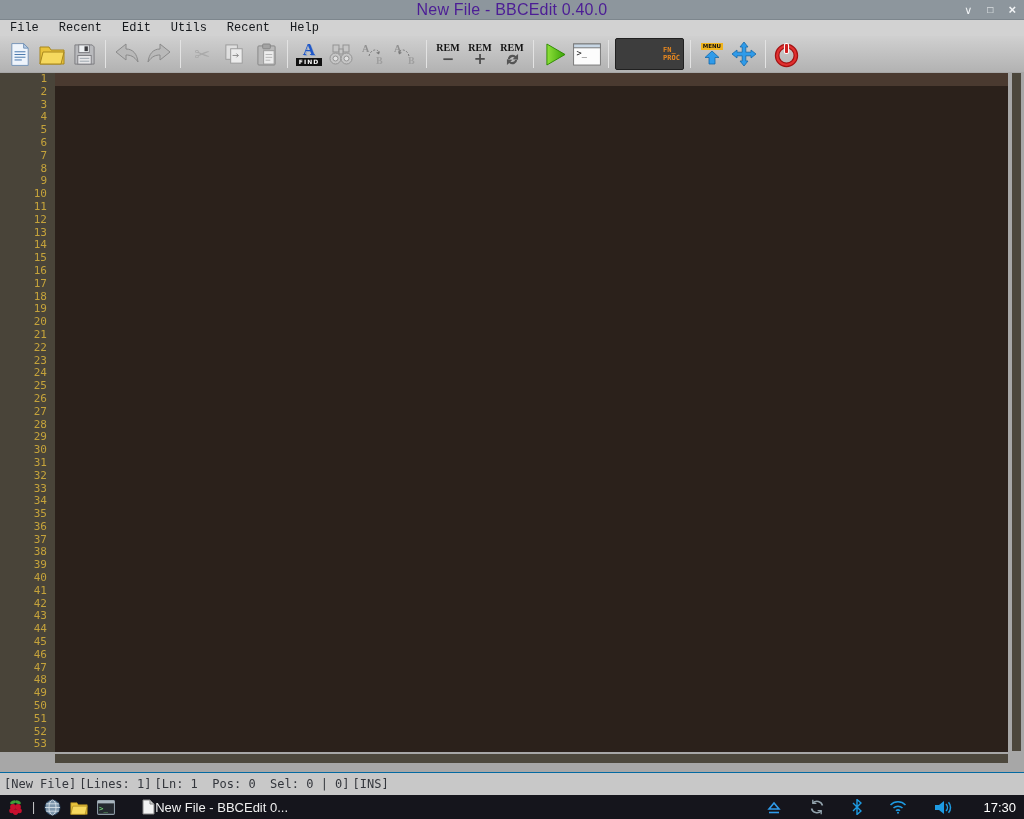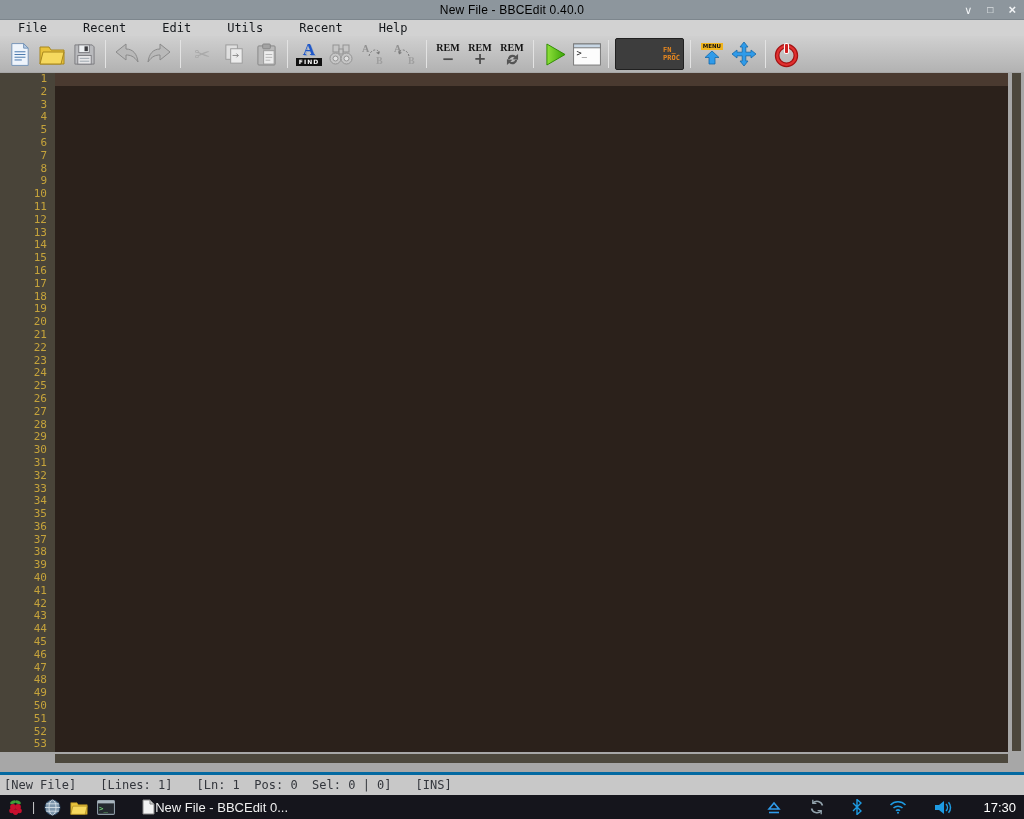--- a/index.html
+++ b/index.html
@@ -4,31 +4,31 @@
 <style>
   * { margin:0; padding:0; box-sizing:border-box; }
   html,body { width:1024px; height:819px; overflow:hidden; background:#000; }
   #app { width:1024px; height:819px; display:flex; flex-direction:column;
          font-family:"Liberation Sans", sans-serif; user-select:none; }
 
   
   .titlebar { height:20px; background:var(--titlebar); position:relative;
               display:flex; align-items:center; justify-content:center;
               border-bottom:1px solid #7d868d; }
-  .titlebar .title { color:#000000; font-size:12px; letter-spacing:.2px; }
+  .titlebar .title { color:#4c1d95; font-size:16px; letter-spacing:.2px; }
   .win-controls { position:absolute; right:8px; top:0; height:20px;
                   display:flex; align-items:center; gap:15px; }
   .win-controls span { color:#f2f4f6; font-size:11px; line-height:20px; cursor:default; }
   .win-controls .wc-max { font-size:10px; }
   .win-controls .wc-close { font-weight:bold; font-size:13px; }
 
   
   .menubar { height:16px; background:var(--menubar); display:flex; align-items:center;
              font-family:"DejaVu Sans Mono", monospace; font-size:12px; color:#15181c; }
-  .menubar .mitem { padding:0 18px; height:16px; line-height:16px; }
+  .menubar .mitem { padding:0 10px; height:16px; line-height:16px;font-family:Liberation Mono, monospace; }
 
   
   .toolbar { height:36px; background:linear-gradient(var(--toolbar-top), var(--toolbar-bottom));
              display:flex; align-items:center; padding:0 4px; }
   .tbtn { min-width:30px; height:32px; display:flex; flex-direction:column;
           align-items:center; justify-content:center; margin:0 1px; }
   .tsep { width:1px; height:28px; background:#8f8f8f; border-right:1px solid #e3e3e3;
           margin:0 5px; }
   .glyph-gray { color:#a9a9a9; font-size:19px; line-height:19px; font-family:"DejaVu Sans",sans-serif; }
   .find-a { color:#1f57c8; font-family:"Liberation Serif", serif; font-weight:bold;
@@ -56,22 +56,22 @@
   .gutter div { height:12.811px; line-height:12.811px; padding-right:8px; }
   .edit-content { position:absolute; left:55px; top:1px; width:953px; height:679px;
                   background:var(--editor-bg); }
   .current-line { height:12.811px; width:100%; background:var(--current-line); }
   .vscroll { position:absolute; left:1012px; top:1px; width:9px; height:678px;
              background:var(--scrollbar); }
   .hscroll { position:absolute; left:55px; top:682px; width:953px; height:9px;
              background:var(--scrollbar); }
 
   
-  .statusbar { height:23px; background:var(--statusbar); border-top:3px solid #0369a1;
-               display:flex; align-items:center; padding-left:4px; gap:24px;
+  .statusbar { height:23px; background:var(--statusbar); border-top:1px solid #0369a1;
+               display:flex; align-items:center; padding-left:4px; gap:3px;
                font-family:"DejaVu Sans Mono", monospace; font-size:12px; color:#33363c; }
   .statusbar span { white-space:pre; }
 
   
   .taskbar { height:24px; background:var(--taskbar); display:flex; align-items:center;
              padding:0 8px; gap:9px; color:#e8e8e8; }
   .tb-ico { display:flex; align-items:center; justify-content:center; height:24px; }
   .tb-sep { color:#cfcfcf; font-size:12px; }
   .task-btn { display:flex; align-items:center; gap:0; margin-left:12px;
               padding:0 6px; height:28px; }

